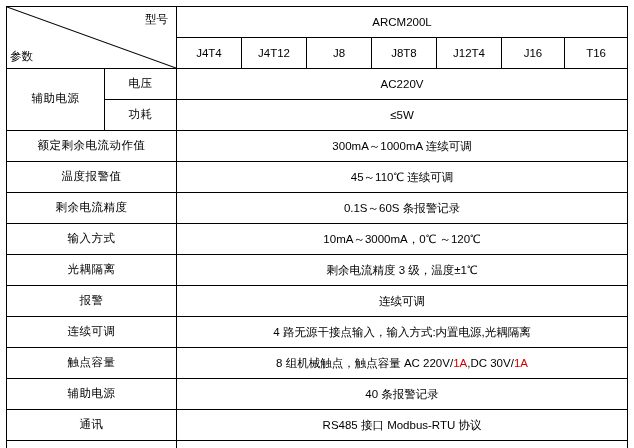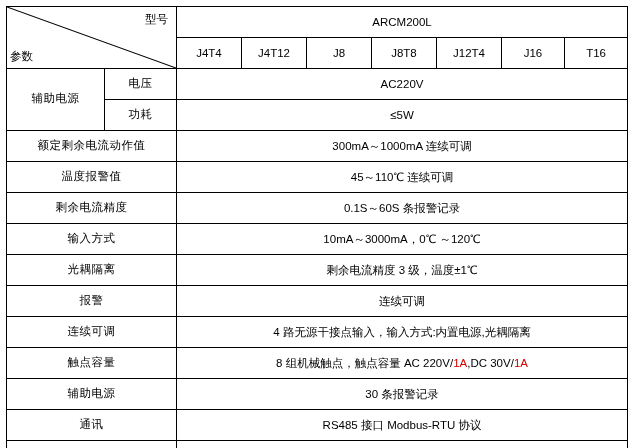--- a/index.html
+++ b/index.html
@@ -138,21 +138,21 @@
     <tr>
       <td class="label-cell tall" colspan="2">连续可调</td>
       <td class="tall" colspan="7">4 路无源干接点输入，输入方式:内置电源,光耦隔离</td>
     </tr>
     <tr>
       <td class="label-cell tall" colspan="2">触点容量</td>
       <td class="tall" colspan="7" id="switch-output-value"><span>8 组机械触点，触点容量 AC 220V/</span><span class="red">1A</span><span>,DC 30V/</span><span class="red">1A</span></td>
     </tr>
     <tr>
       <td class="label-cell tall" colspan="2">辅助电源</td>
-      <td class="tall" colspan="7">30 条报警记录</td>
+      <td class="tall" colspan="7">40 条报警记录</td>
     </tr>
     <tr>
       <td class="label-cell tall" colspan="2">通讯</td>
       <td class="tall" colspan="7">RS485 接口  Modbus-RTU 协议</td>
     </tr>
     <tr>
       <td class="label-cell tall" colspan="2">显示</td>
       <td class="tall" colspan="7">LCD</td>
     </tr>
   </tbody>

